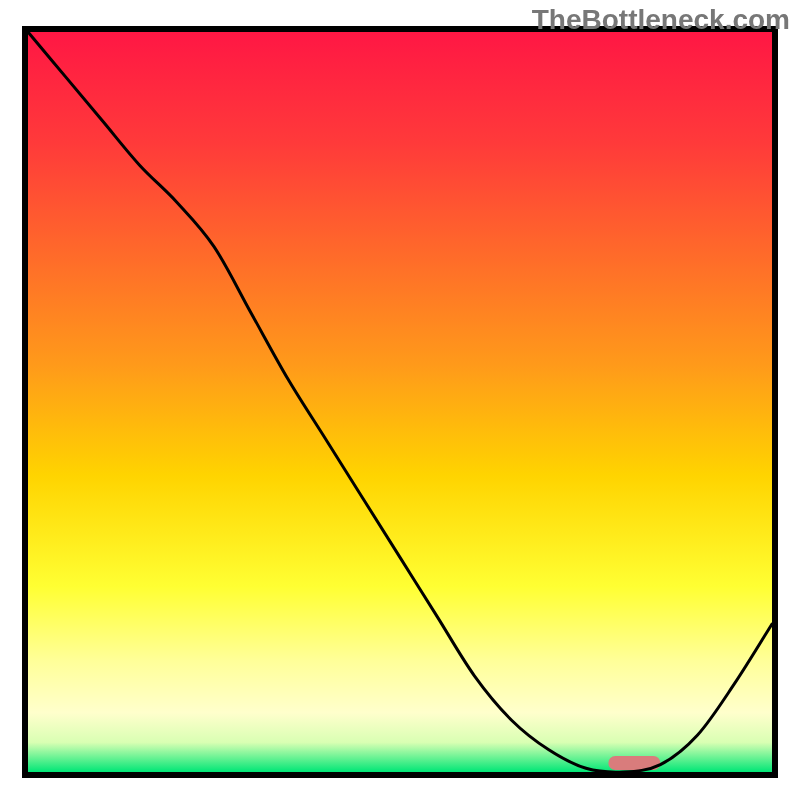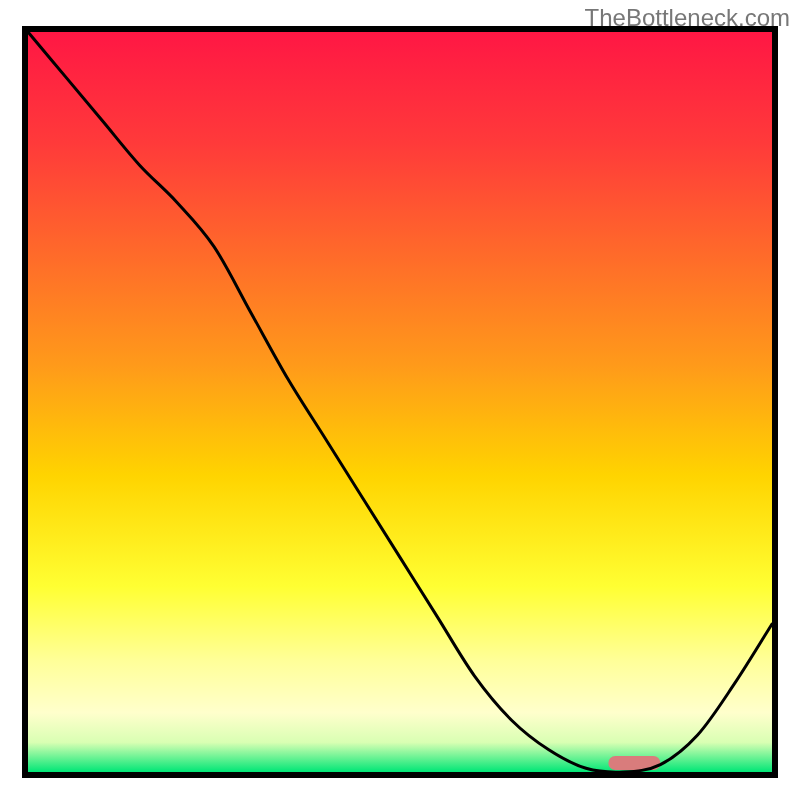--- a/index.html
+++ b/index.html
@@ -12,22 +12,22 @@
   }
   .container {
     position: relative;
     width: 800px;
     height: 800px;
   }
   .watermark {
     position: absolute;
     top: 4px;
     right: 10px;
-    font-size: 24px;
-    font-weight: 400;
+    font-size: 28px;
+    font-weight: 700;
     color: #777777;
     z-index: 10;
   }
   svg.chart {
     position: absolute;
     left: 0;
     top: 0;
   }
 </style>
 </head>

